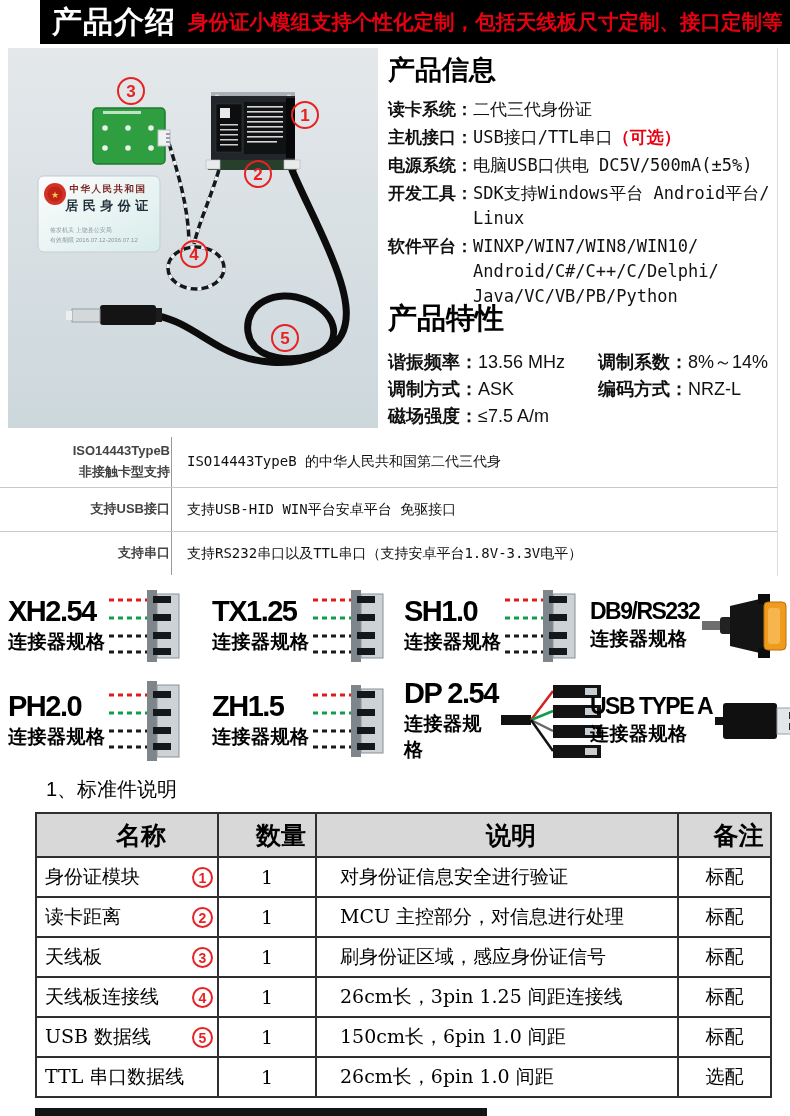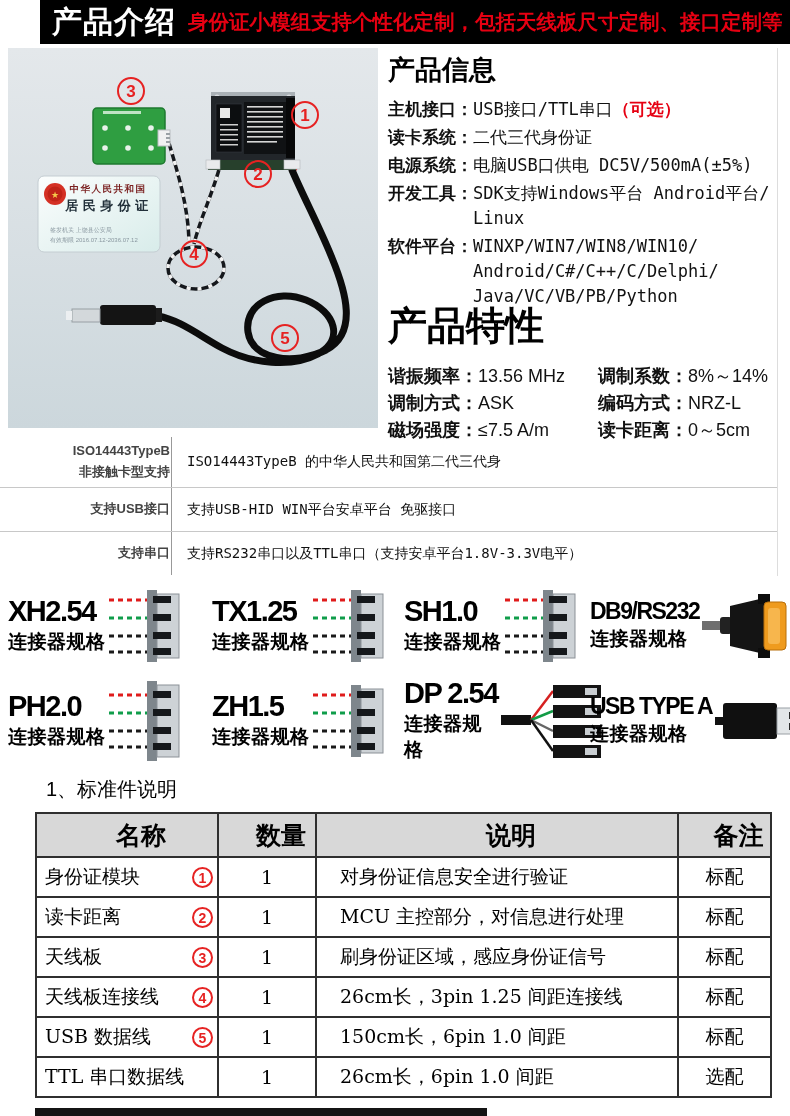--- a/index.html
+++ b/index.html
@@ -18,21 +18,21 @@
   .info { position:absolute; left:388px; top:52px; width:396px; }
   .info-title { font-size:27px; font-weight:bold; color:#000; margin-bottom:9px; }
   .pi-row { display:flex; font-size:17px; line-height:25px; margin-bottom:3px; }
   .pi-label { font-weight:bold; color:#111; flex:none; }
   .pi-value { white-space:pre-line; color:#111; font-family:"DejaVu Sans Mono","Liberation Sans",sans-serif; }
   .pi-hl { color:#e60012; font-weight:bold; }
   .pi-hl:empty { display:none; }
 
   
   .features { position:absolute; left:388px; top:299px; width:400px; }
-  .features-title { font-size:39px; font-weight:bold; color:#000; margin-bottom:10px; }
+  .features-title { font-size:29px; font-weight:bold; color:#000; margin-bottom:10px; }
   .f-row { display:flex; font-size:18px; line-height:27px; }
   .f-half { display:flex; }
   .f-left { width:210px; flex:none; }
   .f-label { font-weight:bold; color:#111; }
   .f-value { color:#111; }
 
   
   .specs { position:absolute; left:0; top:437px; width:778px; }
   .spec-row { display:flex; align-items:stretch; }
   .spec-row + .spec-row { border-top:1px solid #c8c8c8; }
@@ -178,28 +178,28 @@
     <g>
       <circle cx="277" cy="290" r="13" fill="none" stroke="#e62222" stroke-width="2"></circle>
       <text x="277" y="296" text-anchor="middle" font-size="17" font-weight="bold" fill="#e62222" style="font-family:'Liberation Sans',sans-serif">5</text>
     </g>
   </svg>
 </div>
 
 <section class="info">
   <div class="info-title">产品信息</div>
   <div class="pi-row">
+    <span class="pi-label">读卡系统：</span>
+    <span class="pi-value">二代三代身份证</span>
+
+  </div>
+  <div class="pi-row">
     <span class="pi-label">主机接口：</span>
     <span class="pi-value">USB接口/TTL串口</span>
     <span class="pi-hl">（可选）</span>
-  </div>
-  <div class="pi-row">
-    <span class="pi-label">读卡系统：</span>
-    <span class="pi-value">二代三代身份证</span>
-
   </div>
   <div class="pi-row">
     <span class="pi-label">电源系统：</span>
     <span class="pi-value">电脑USB口供电 DC5V/500mA(±5%)</span>
 
   </div>
   <div class="pi-row">
     <span class="pi-label">开发工具：</span>
     <span class="pi-value">SDK支持Windows平台 Android平台/
 Linux</span>
@@ -233,24 +233,20 @@
       </span>
     <span class="f-half">
         <span class="f-label">编码方式：</span>
         <span class="f-value">NRZ-L</span>
       </span>
   </div>
   <div class="f-row">
     <span class="f-half f-left">
         <span class="f-label">磁场强度：</span>
         <span class="f-value">≤7.5 A/m</span>
-      </span>
-    <span class="f-half">
-        <span class="f-label">读卡距离：</span>
-        <span class="f-value">0～5cm</span>
       </span>
   </div>
 </section>
 
 <section class="specs">
   <div class="spec-row r1">
     <div class="spec-label">ISO14443TypeB
 非接触卡型支持</div>
     <div class="spec-desc">ISO14443TypeB 的中华人民共和国第二代三代身</div>
   </div>

